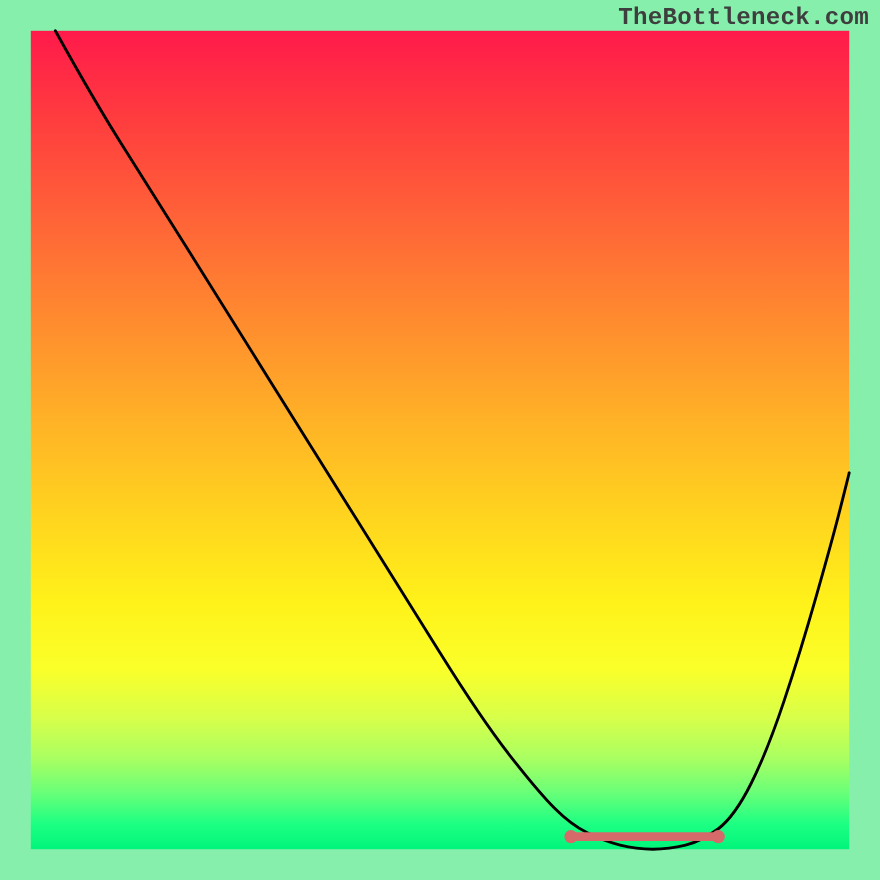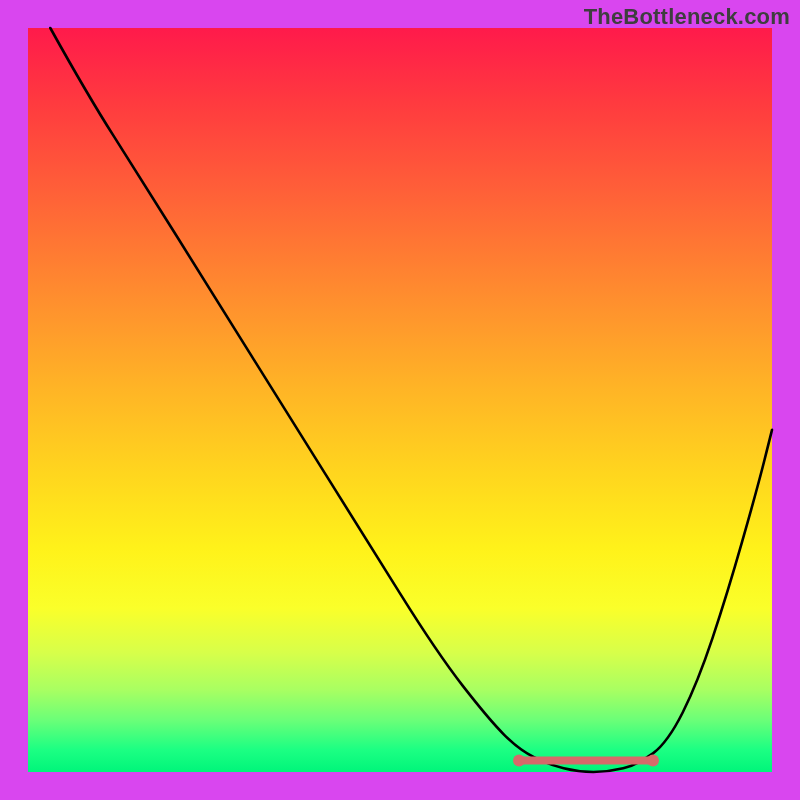--- a/index.html
+++ b/index.html
@@ -8,21 +8,22 @@
     width: 800px;
     height: 800px;
     background: #000;
     overflow: hidden;
     font-family: Arial, Helvetica, sans-serif;
   }
   .frame {
     position: relative;
     width: 800px;
     height: 800px;
-    background: #d946ef;
+    background: #86efac;
+    font-family: Liberation Mono, monospace;
   }
   .watermark {
     position: absolute;
     top: 4px;
     right: 10px;
     color: #3e3e3e;
     font-size: 22px;
     font-weight: bold;
     letter-spacing: 0.2px;
     user-select: none;

